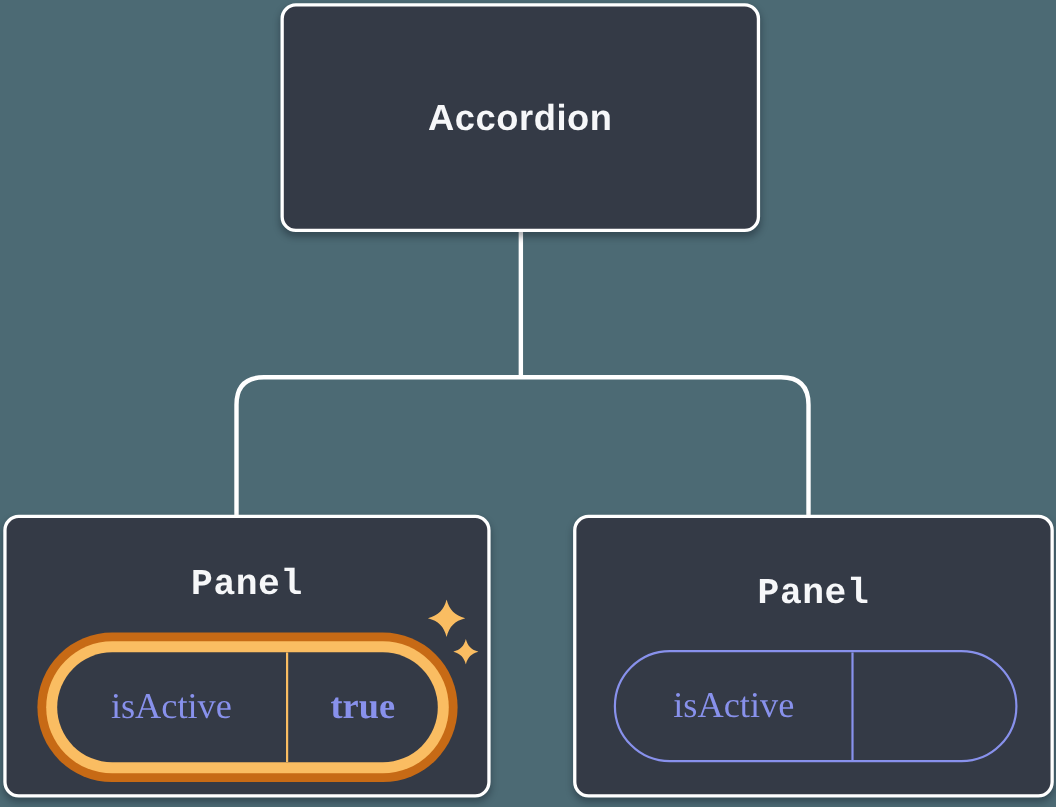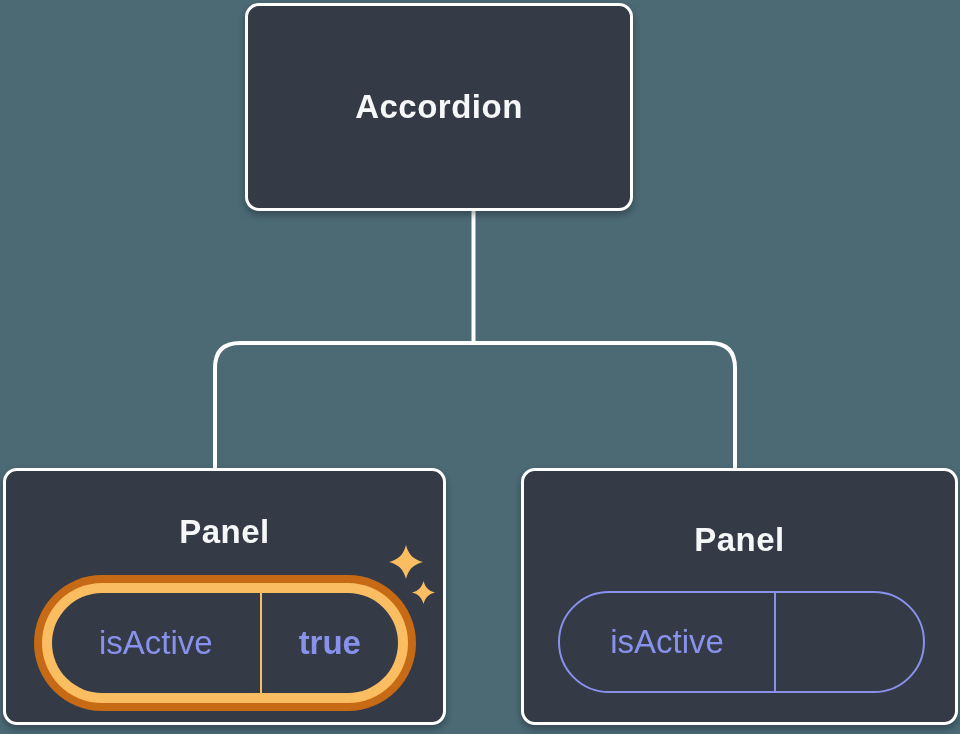--- a/index.html
+++ b/index.html
@@ -18,45 +18,47 @@
 
   
   .comp-box{
     position:absolute;
     background:#343A46;
     border:3px solid #FFFFFF;
     border-radius:14px;
     box-sizing:border-box;
     box-shadow:0 4px 7px rgba(10,15,25,0.35);
   }
-  .root-box{left:245px;top:3px;width:388px;height:208px;display:flex;align-items:center;justify-content:center;}
+  .root-box{left:255px;top:3px;width:436px;height:208px;display:flex;align-items:center;justify-content:center;}
   .panel-left{left:3px;top:468px;width:443px;height:257px;}
   .panel-right{left:521px;top:468px;width:437px;height:257px;}
 
   .comp-title{
     color:#F6F7F9;
     font-size:33px;
     font-weight:600;
     letter-spacing:0.5px;
   }
   .panel-title{
     position:absolute;left:0;right:0;
     text-align:center;
+    font-family:Liberation Mono, monospace;
   }
   .panel-left .panel-title{top:42px;}
   .panel-right .panel-title{top:50px;}
 
   
   .pill-text{
     color:#8891EC;
     font-size:33px;
   }
   .pill-cell{
     display:flex;align-items:center;justify-content:center;
     box-sizing:border-box;
+    font-family:Liberation Serif, serif;
   }
 
   
   .pill-highlight{
     position:absolute;left:28px;top:104px;width:382px;height:136px;
   }
   .ring-outer{position:absolute;inset:0;border-radius:999px;background:#C76A15;}
   .ring-inner{position:absolute;inset:8px;border-radius:999px;background:#FABD62;}
   .pill-core{
     position:absolute;inset:18px;border-radius:999px;background:#343A46;

